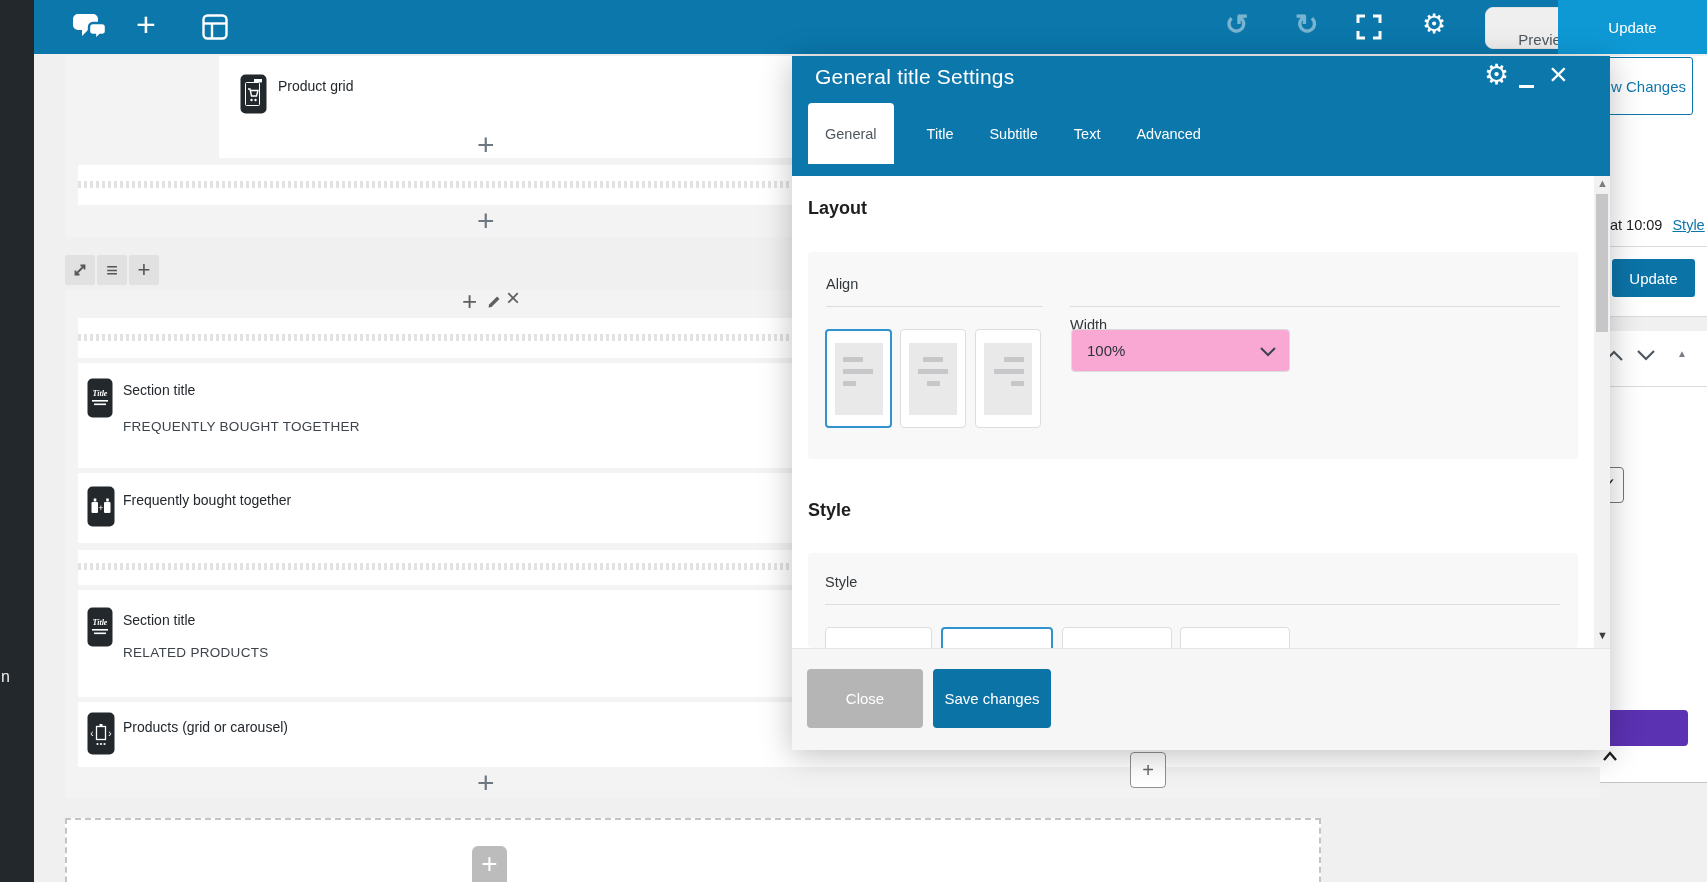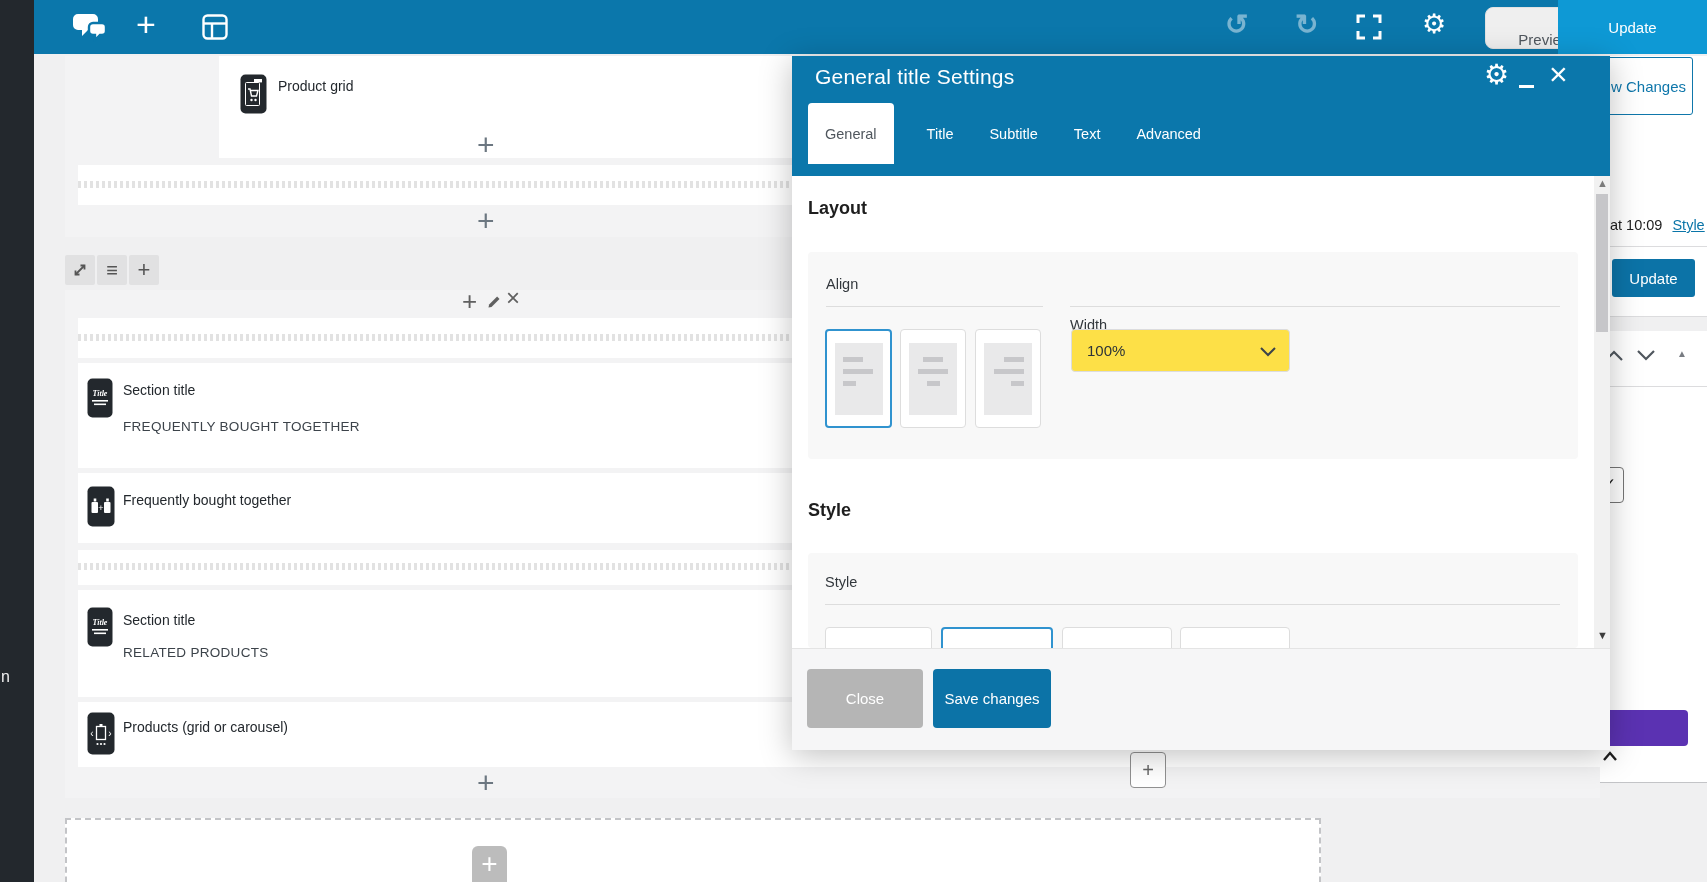--- a/index.html
+++ b/index.html
@@ -43,21 +43,21 @@
   .flabel{font-size:14.5px;color:#32373c;}
   .fsep{height:1px;background:#ddd;}
   .acard{background:#fff;border:1px solid #ddd;border-radius:4px;display:flex;
     align-items:center;justify-content:center;box-sizing:border-box;}
   .acard.sel{border:2px solid #3093cf;}
   .apage{width:48px;height:72px;background:#e9e9ea;display:flex;flex-direction:column;
     gap:7px;padding:14px 8px 0 8px;box-sizing:border-box;}
   .abar{height:5px;background:#c7c7ca;}
   .al .abar{align-self:flex-start;} .ac .abar{align-self:center;} .ar .abar{align-self:flex-end;}
   .w1{width:20px;} .w2{width:30px;} .w3{width:13px;}
-  .select{background:#fde047;border:1px solid #dcdcde;border-radius:4px;box-sizing:border-box;
+  .select{background:#f9a8d4;border:1px solid #dcdcde;border-radius:4px;box-sizing:border-box;
     display:flex;align-items:center;padding-left:15px;font-size:15px;color:#2c3338;}
   .scard{background:#fff;border:1px solid #ddd;border-radius:4px;box-sizing:border-box;}
   .scard.sel{border:2px solid #3093cf;}
   .mfooter{left:792px;top:648px;width:818px;height:102px;background:#f6f6f7;
     border-top:1px solid #e4e4e4;box-sizing:border-box;z-index:13;}
   .btn{border-radius:4px;color:#fff;font-size:15px;display:flex;align-items:center;
     justify-content:center;z-index:14;}
   .btn-gray{background:#b5b5b5;}
   .btn-blue{background:#0c73a7;}
   .scroll-track{left:1594px;top:176px;width:16px;height:472px;background:#f1f1f1;z-index:12;}

